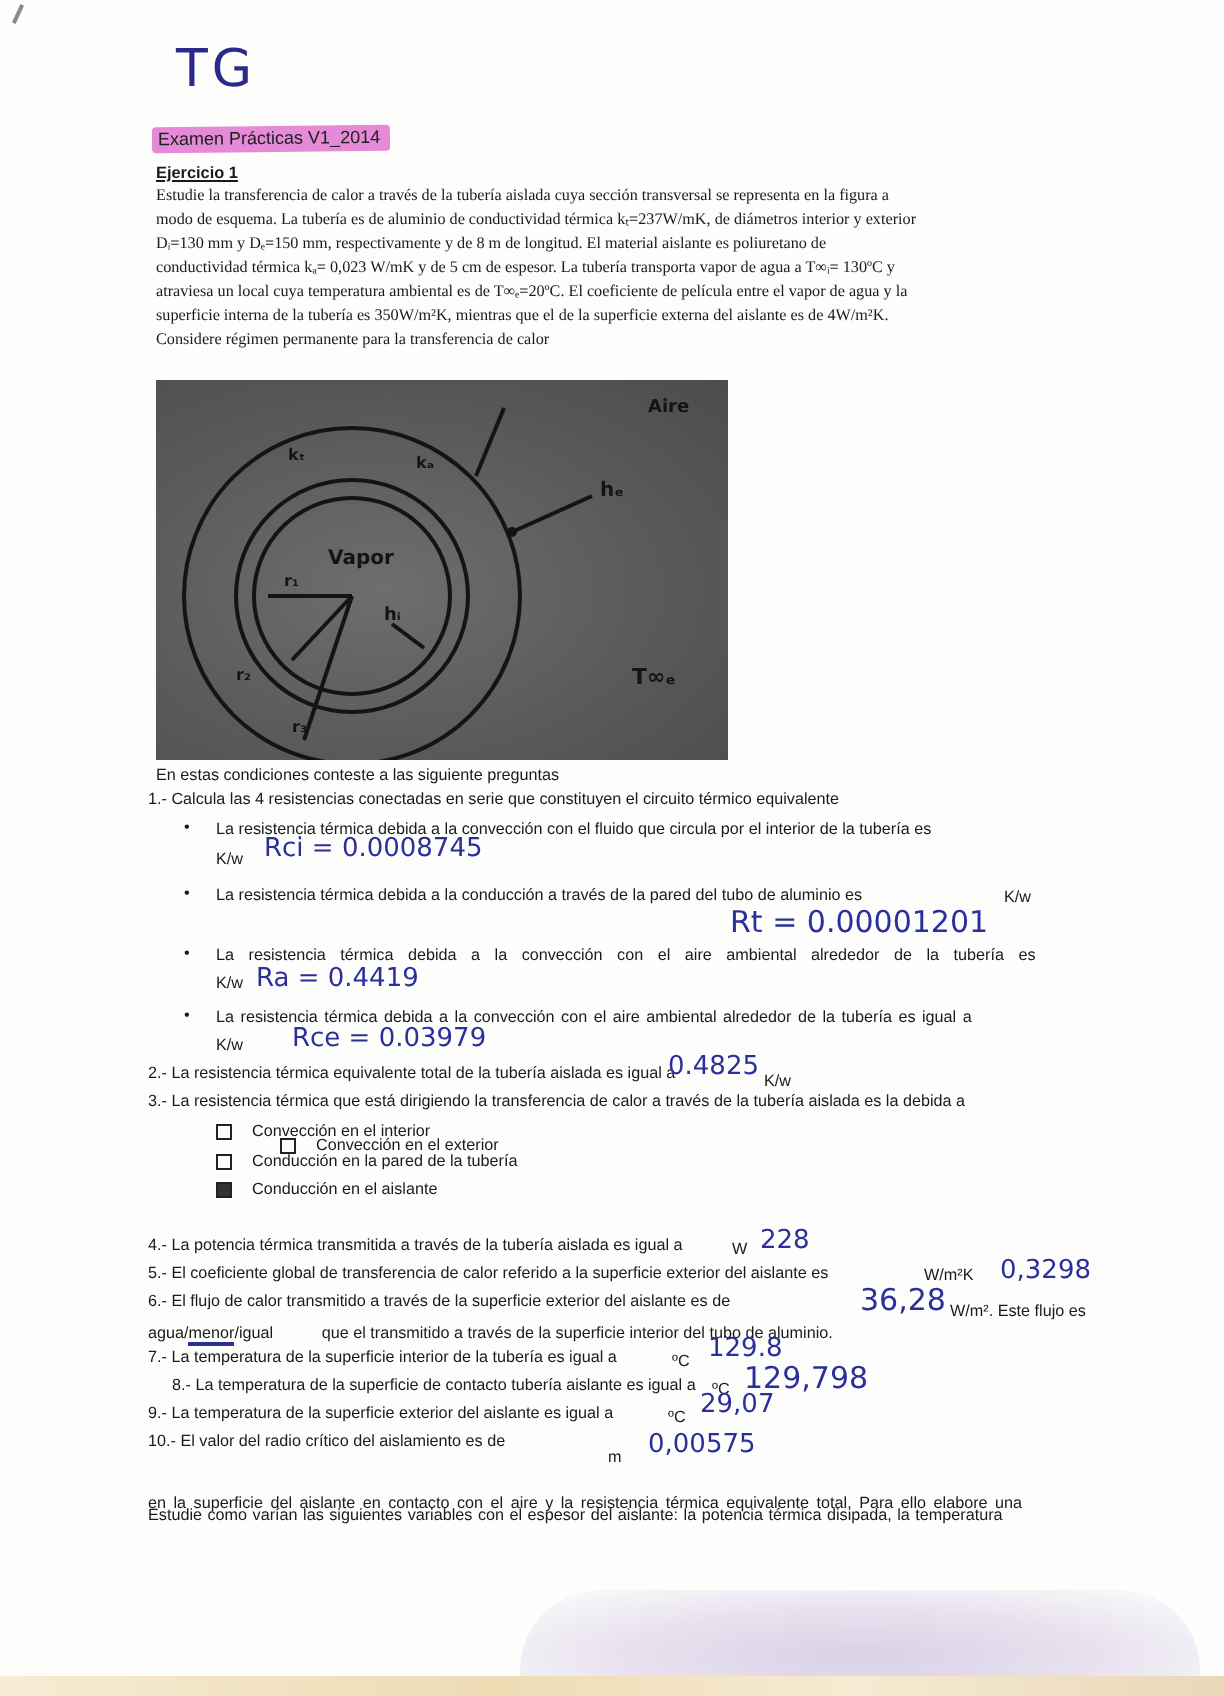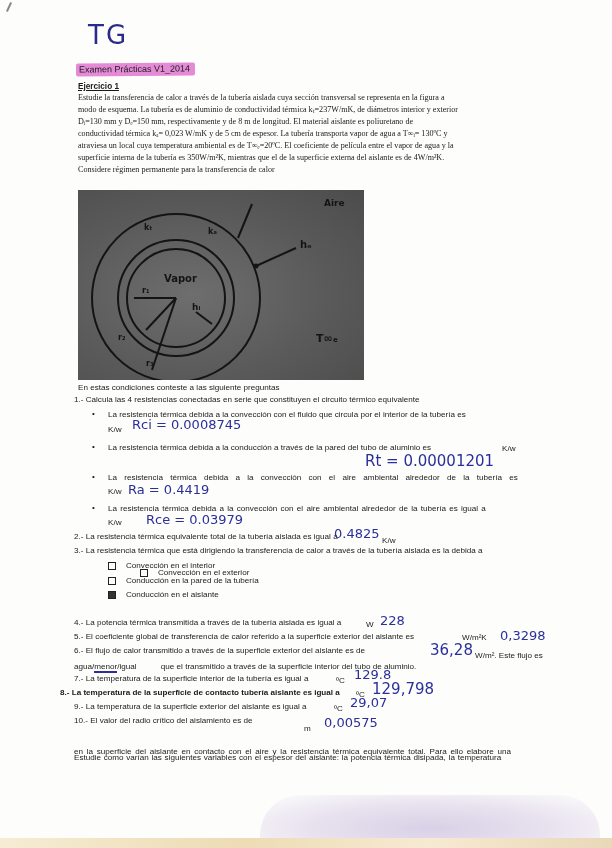--- a/index.html
+++ b/index.html
@@ -139,21 +139,21 @@
 <div class="abs line" style="left:475px; top:650px;">W/m². Este flujo es</div>
 <div class="abs line" style="left:74px; top:661px;">
   <span>agua/</span><span class="underline-blue">menor</span><span>/igual</span>
   <span style="margin-left:22px;text-align:right;">que el transmitido a través de la superficie interior del tubo de aluminio.</span>
 </div>
 
 <div class="abs q" style="left:74px; top:674px;">7.- La temperatura de la superficie interior de la tubería es igual a</div>
 <div class="abs line" style="left:336px; top:675px;">ºC</div>
 <div class="abs hw ans" style="left:354px; top:667px;">129.8</div>
 
-<div class="abs q" style="left:60px; top:688px;font-weight:bold;">8.- La temperatura de la superficie de contacto tubería aislante es igual a</div>
+<div class="abs q" style="left:86px; top:688px;">8.- La temperatura de la superficie de contacto tubería aislante es igual a</div>
 <div class="abs line" style="left:356px; top:689px;">ºC</div>
 <div class="abs hw ans-lg" style="left:372px; top:680px;">129,798</div>
 
 <div class="abs q" style="left:74px; top:702px;">9.- La temperatura de la superficie exterior del aislante es igual a</div>
 <div class="abs line" style="left:334px; top:703px;">ºC</div>
 <div class="abs hw ans" style="left:350px; top:695px;">29,07</div>
 
 <div class="abs q" style="left:74px; top:716px;">10.- El valor del radio crítico del aislamiento es de</div>
 <div class="abs line" style="left:304px; top:723px;">m</div>
 <div class="abs hw ans" style="left:324px; top:715px;">0,00575</div>

